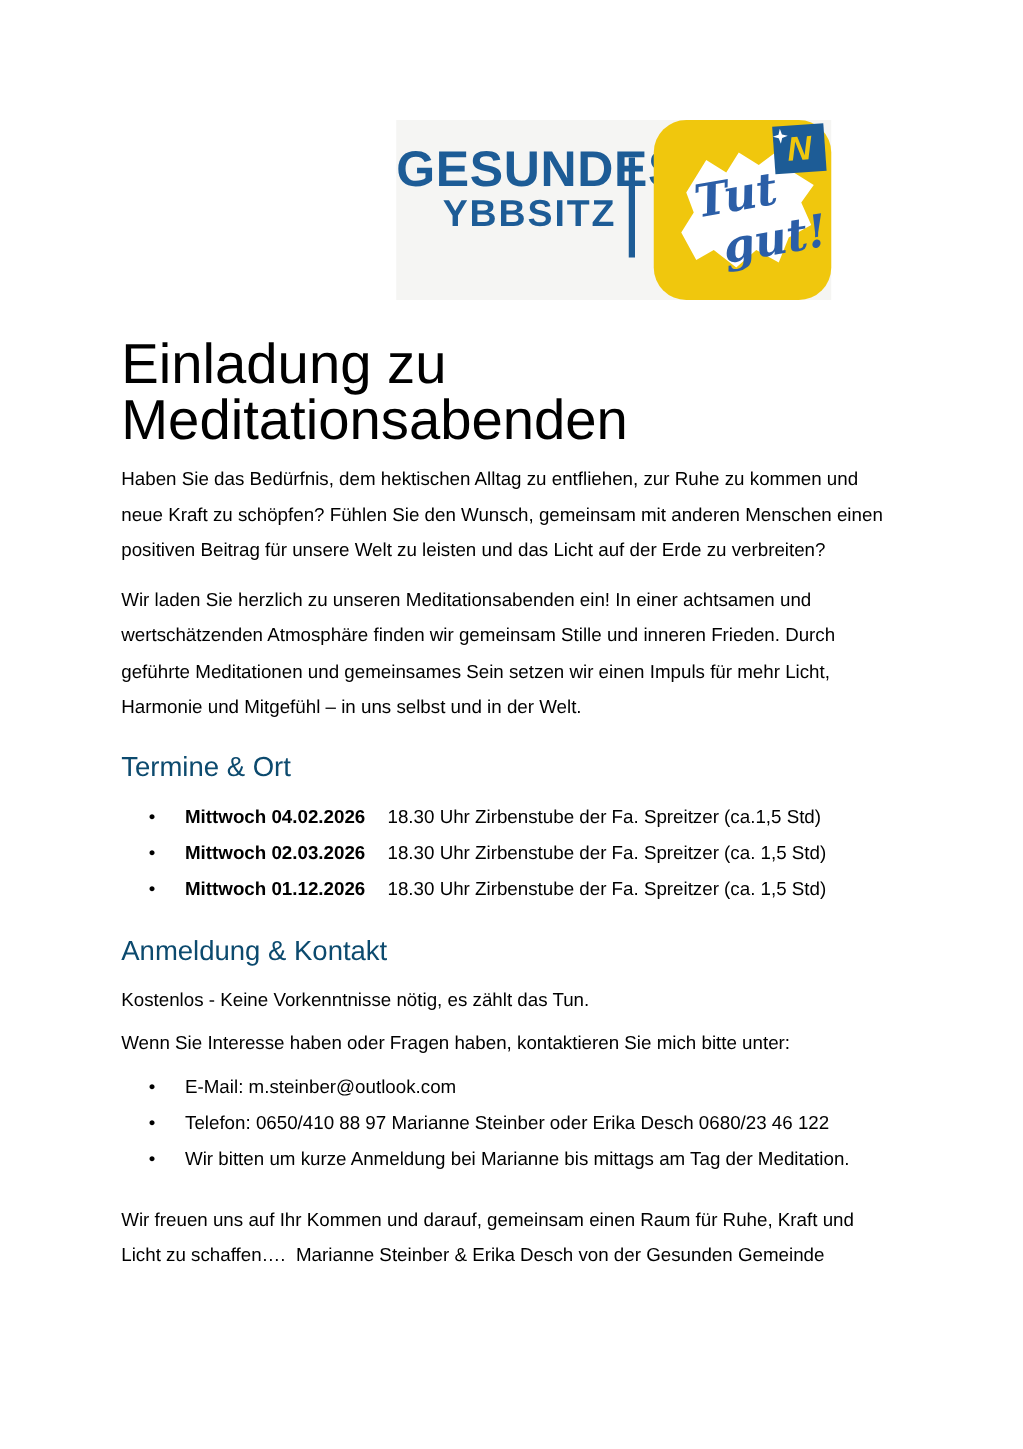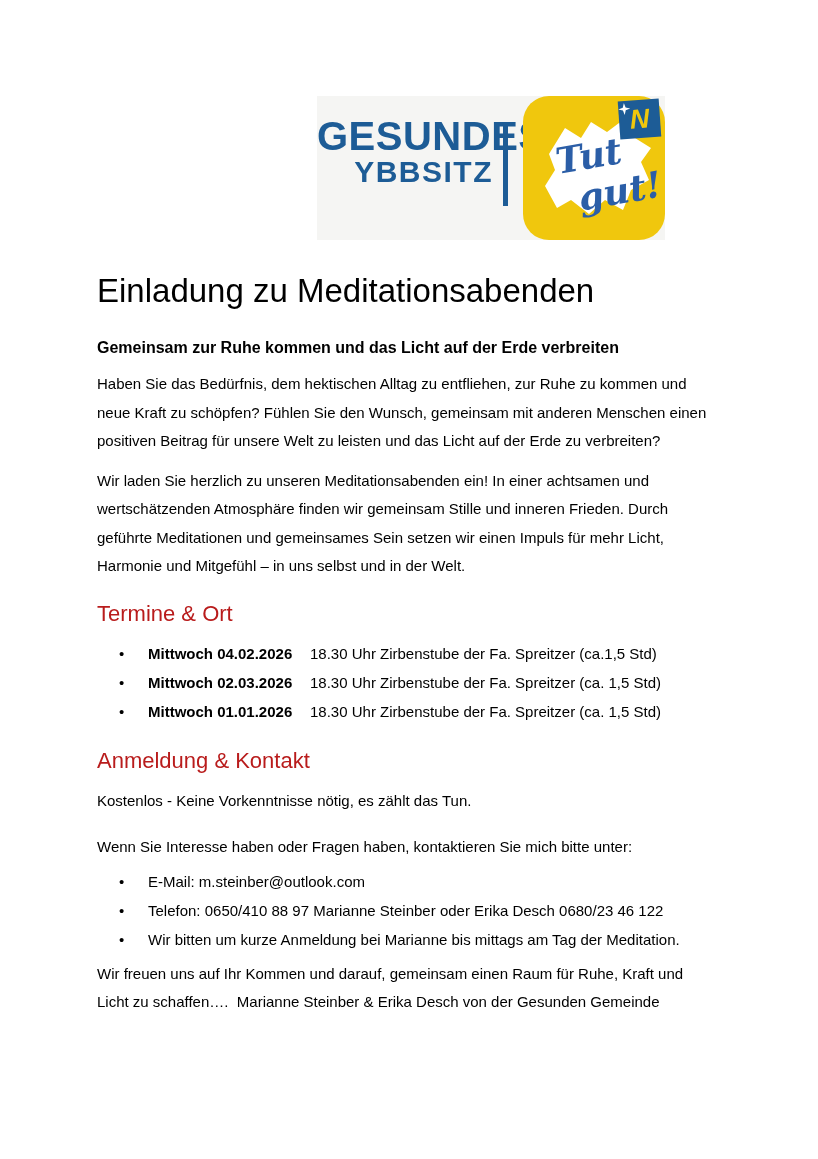--- a/index.html
+++ b/index.html
@@ -20,36 +20,36 @@
   .badge { position:absolute; right:0; top:0; width:142px; height:144px;
            background:#f0c70d; border-radius:26px; }
   .badge svg { position:absolute; left:0; top:0; }
   .nbox { position:absolute; top:4px; right:5px; width:41px; height:38px; background:#1d5c96;
           transform:rotate(-4deg); display:flex; align-items:center; justify-content:center; }
   .nbox .n { color:#f0c70d; font-weight:bold; font-style:italic; font-size:27px; line-height:1; }
   .nbox svg.star { position:absolute; top:2px; right:2px; }
 
   
   .content { position:absolute; left:97px; top:0; width:620px; }
-  .title { margin-top:268px; font-size:33px; font-weight:400; line-height:45px; }
+  .title { margin-top:268px; font-size:45px; font-weight:400; line-height:45px; }
   .subtitle { margin-top:25px; font-size:16px; font-weight:bold; line-height:20px; }
   .body-p { font-size:15px; line-height:28.5px; }
   .p1 { margin-top:12px; }
   .p2 { margin-top:11px; }
-  .section-h { font-size:22px; font-weight:400; line-height:26px; color:#b91c1c; }
+  .section-h { font-size:22px; font-weight:400; line-height:26px; color:#0c4a6e; }
   .h-termine { margin-top:20px; }
   .h-anmeldung { margin-top:22px; }
   .list { margin-top:12px; }
   .contact-list { margin-top:5px; }
   .bullet-row { position:relative; padding-left:51px; font-size:15px; line-height:29px; }
   .dot { position:absolute; left:22px; top:0; }
   .date-col { display:inline-block; width:162px; font-weight:bold; }
   .p-kostenlos { margin-top:13px; }
-  .p-wenn { margin-top:18px; }
-  .closing { margin-top:6px; white-space:pre-wrap; }
+  .p-wenn { margin-top:6px; }
+  .closing { margin-top:21px; white-space:pre-wrap; }
 </style>
 </head>
 <body>
 
 <div class="page">
 
   <div class="logo-wrap">
     <div class="logo-text">
       <div class="logo-line1">GESUNDES</div>
       <div class="logo-line2">YBBSITZ</div>
@@ -67,39 +67,38 @@
           <polygon points="6,0 7.4,4.6 12,6 7.4,7.4 6,12 4.6,7.4 0,6 4.6,4.6" fill="#ffffff"></polygon>
         </svg>
       </div>
     </div>
   </div>
 
   <div class="content">
 
     <div class="title">Einladung zu Meditationsabenden</div>
 
-    <div class="subtitle">Gemeinsam zur Ruhe kommen und das Licht auf der Erde verbreiten</div>
 
     <p class="body-p p1">Haben Sie das Bedürfnis, dem hektischen Alltag zu entfliehen, zur Ruhe zu kommen und neue Kraft zu schöpfen? Fühlen Sie den Wunsch, gemeinsam mit anderen Menschen einen positiven Beitrag für unsere Welt zu leisten und das Licht auf der Erde zu verbreiten?</p>
     <p class="body-p p2">Wir laden Sie herzlich zu unseren Meditationsabenden ein! In einer achtsamen und wertschätzenden Atmosphäre finden wir gemeinsam Stille und inneren Frieden. Durch geführte Meditationen und gemeinsames Sein setzen wir einen Impuls für mehr Licht, Harmonie und Mitgefühl – in uns selbst und in der Welt.</p>
 
     <div class="section-h h-termine">Termine &amp; Ort</div>
 
     <div class="list">
       <div class="bullet-row">
         <span class="dot">•</span>
         <span class="date-col">Mittwoch 04.02.2026</span><span>18.30 Uhr Zirbenstube der Fa. Spreitzer (ca.1,5 Std)</span>
       </div>
       <div class="bullet-row">
         <span class="dot">•</span>
         <span class="date-col">Mittwoch 02.03.2026</span><span>18.30 Uhr Zirbenstube der Fa. Spreitzer (ca. 1,5 Std)</span>
       </div>
       <div class="bullet-row">
         <span class="dot">•</span>
-        <span class="date-col">Mittwoch 01.01.2026</span><span>18.30 Uhr Zirbenstube der Fa. Spreitzer (ca. 1,5 Std)</span>
+        <span class="date-col">Mittwoch 01.12.2026</span><span>18.30 Uhr Zirbenstube der Fa. Spreitzer (ca. 1,5 Std)</span>
       </div>
     </div>
 
     <div class="section-h h-anmeldung">Anmeldung &amp; Kontakt</div>
 
     <p class="body-p p-kostenlos">Kostenlos - Keine Vorkenntnisse nötig, es zählt das Tun.</p>
     <p class="body-p p-wenn">Wenn Sie Interesse haben oder Fragen haben, kontaktieren Sie mich bitte unter:</p>
 
     <div class="list contact-list">
       <div class="bullet-row">

